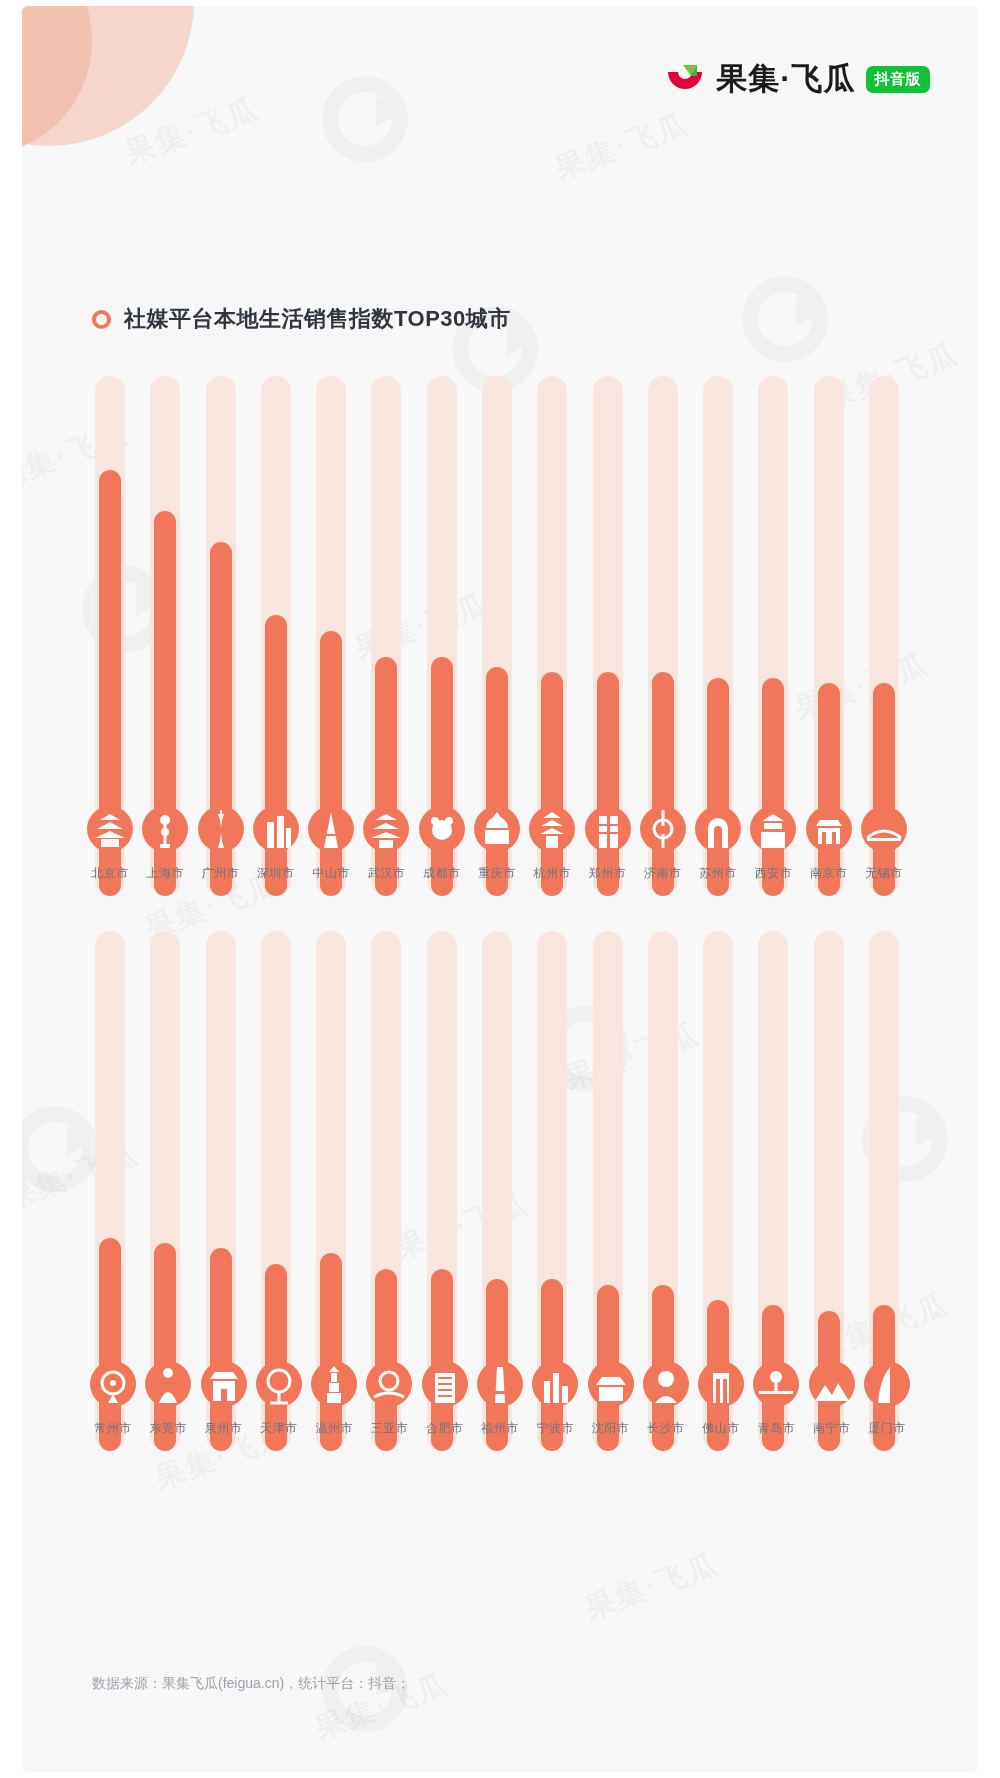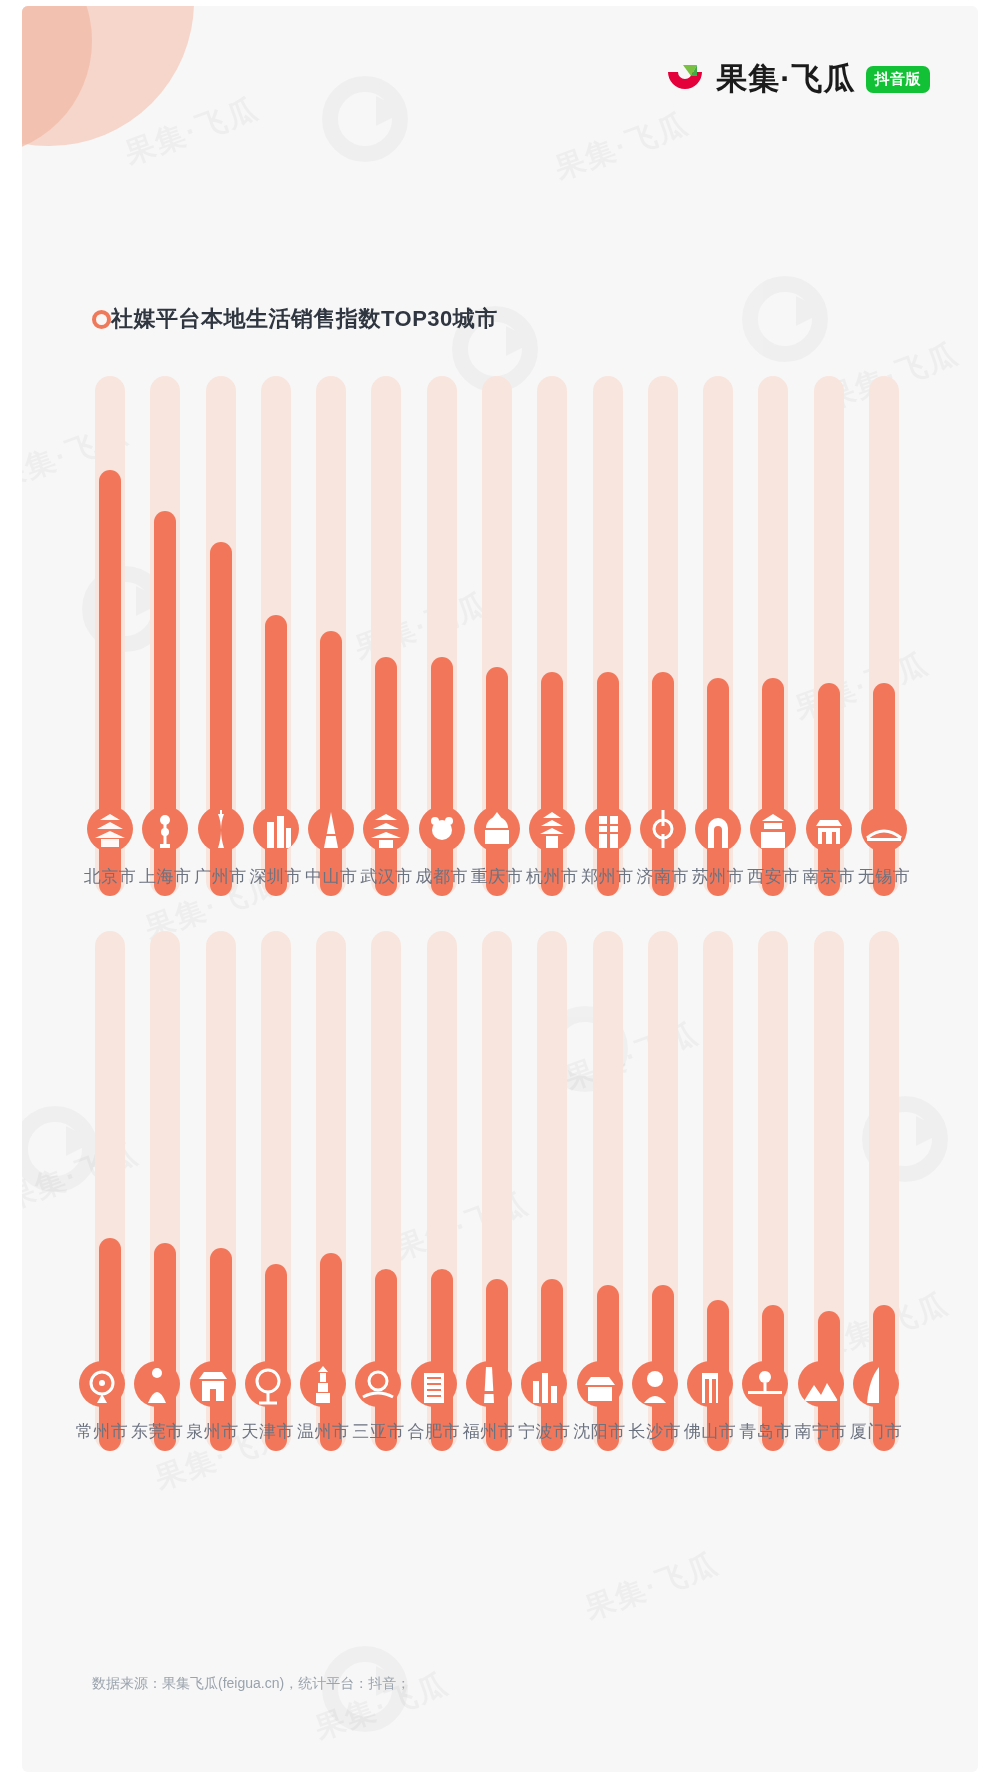--- a/index.html
+++ b/index.html
@@ -101,21 +101,21 @@
     position: absolute;
     left: 70px; top: 212px;
     width: 740px;
     font-size: 21px;
     line-height: 34px;
     color: #5b6472;
   }
   .sub-head {
     position: absolute;
     left: 70px; top: 298px;
-    display: flex; align-items: center; 
+    display: flex; align-items: center; gap: 13px;
   }
   .sub-bullet {
     width: 19px; height: 19px; border-radius: 50%;
     border: 4px solid #ef7a5b;
     flex: none;
   }
   .sub-title {
     font-size: 22px; font-weight: 700; color: #2f3640;
     letter-spacing: .5px;
   }
@@ -156,37 +156,37 @@
     border-radius: 11px;
   }
 
   
   .axis {
     position: absolute;
     display: flex;
     justify-content: space-between;
   }
   #axis1 { left: 70px; top: 800px; width: 810px; }
-  #axis2 { left: 62px; top: 1355px; width: 810px; }
+  #axis2 { left: 73px; top: 1355px; width: 810px; }
   .axis-cell {
     width: 36px;
     display: flex; flex-direction: column; align-items: center;
   }
   .city-icon {
     width: 46px; height: 46px;
     border-radius: 50%;
     background: #f2775a;
     display: flex; align-items: center; justify-content: center;
     overflow: hidden;
     flex: none;
   }
   .city-icon svg { display: block; }
   .city-label {
     margin-top: 13px;
-    font-size: 17px;
+    font-size: 12px;
     color: #6b7280;
     white-space: nowrap;
     letter-spacing: .5px;
   }
 
   
   .footer {
     position: absolute;
     left: 70px; top: 1665px;
     font-size: 14px;

